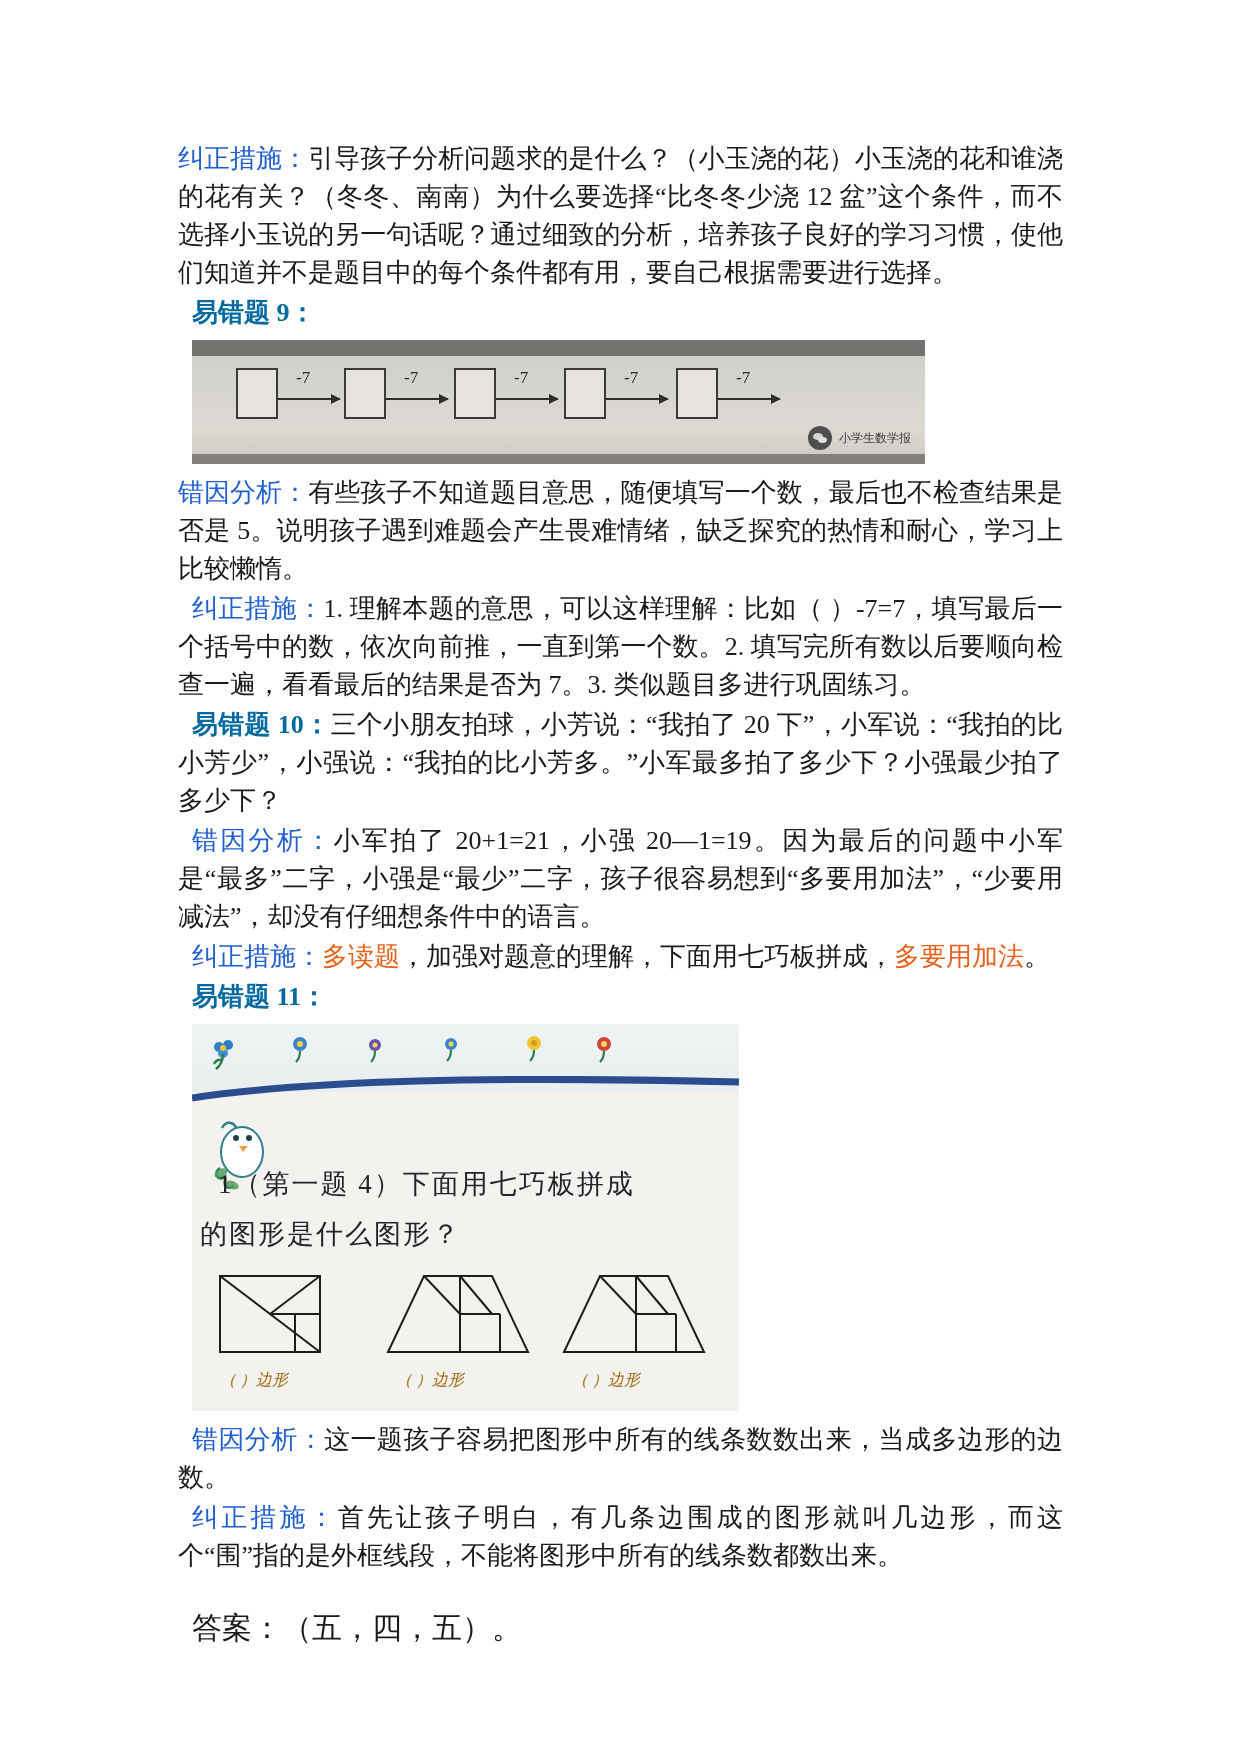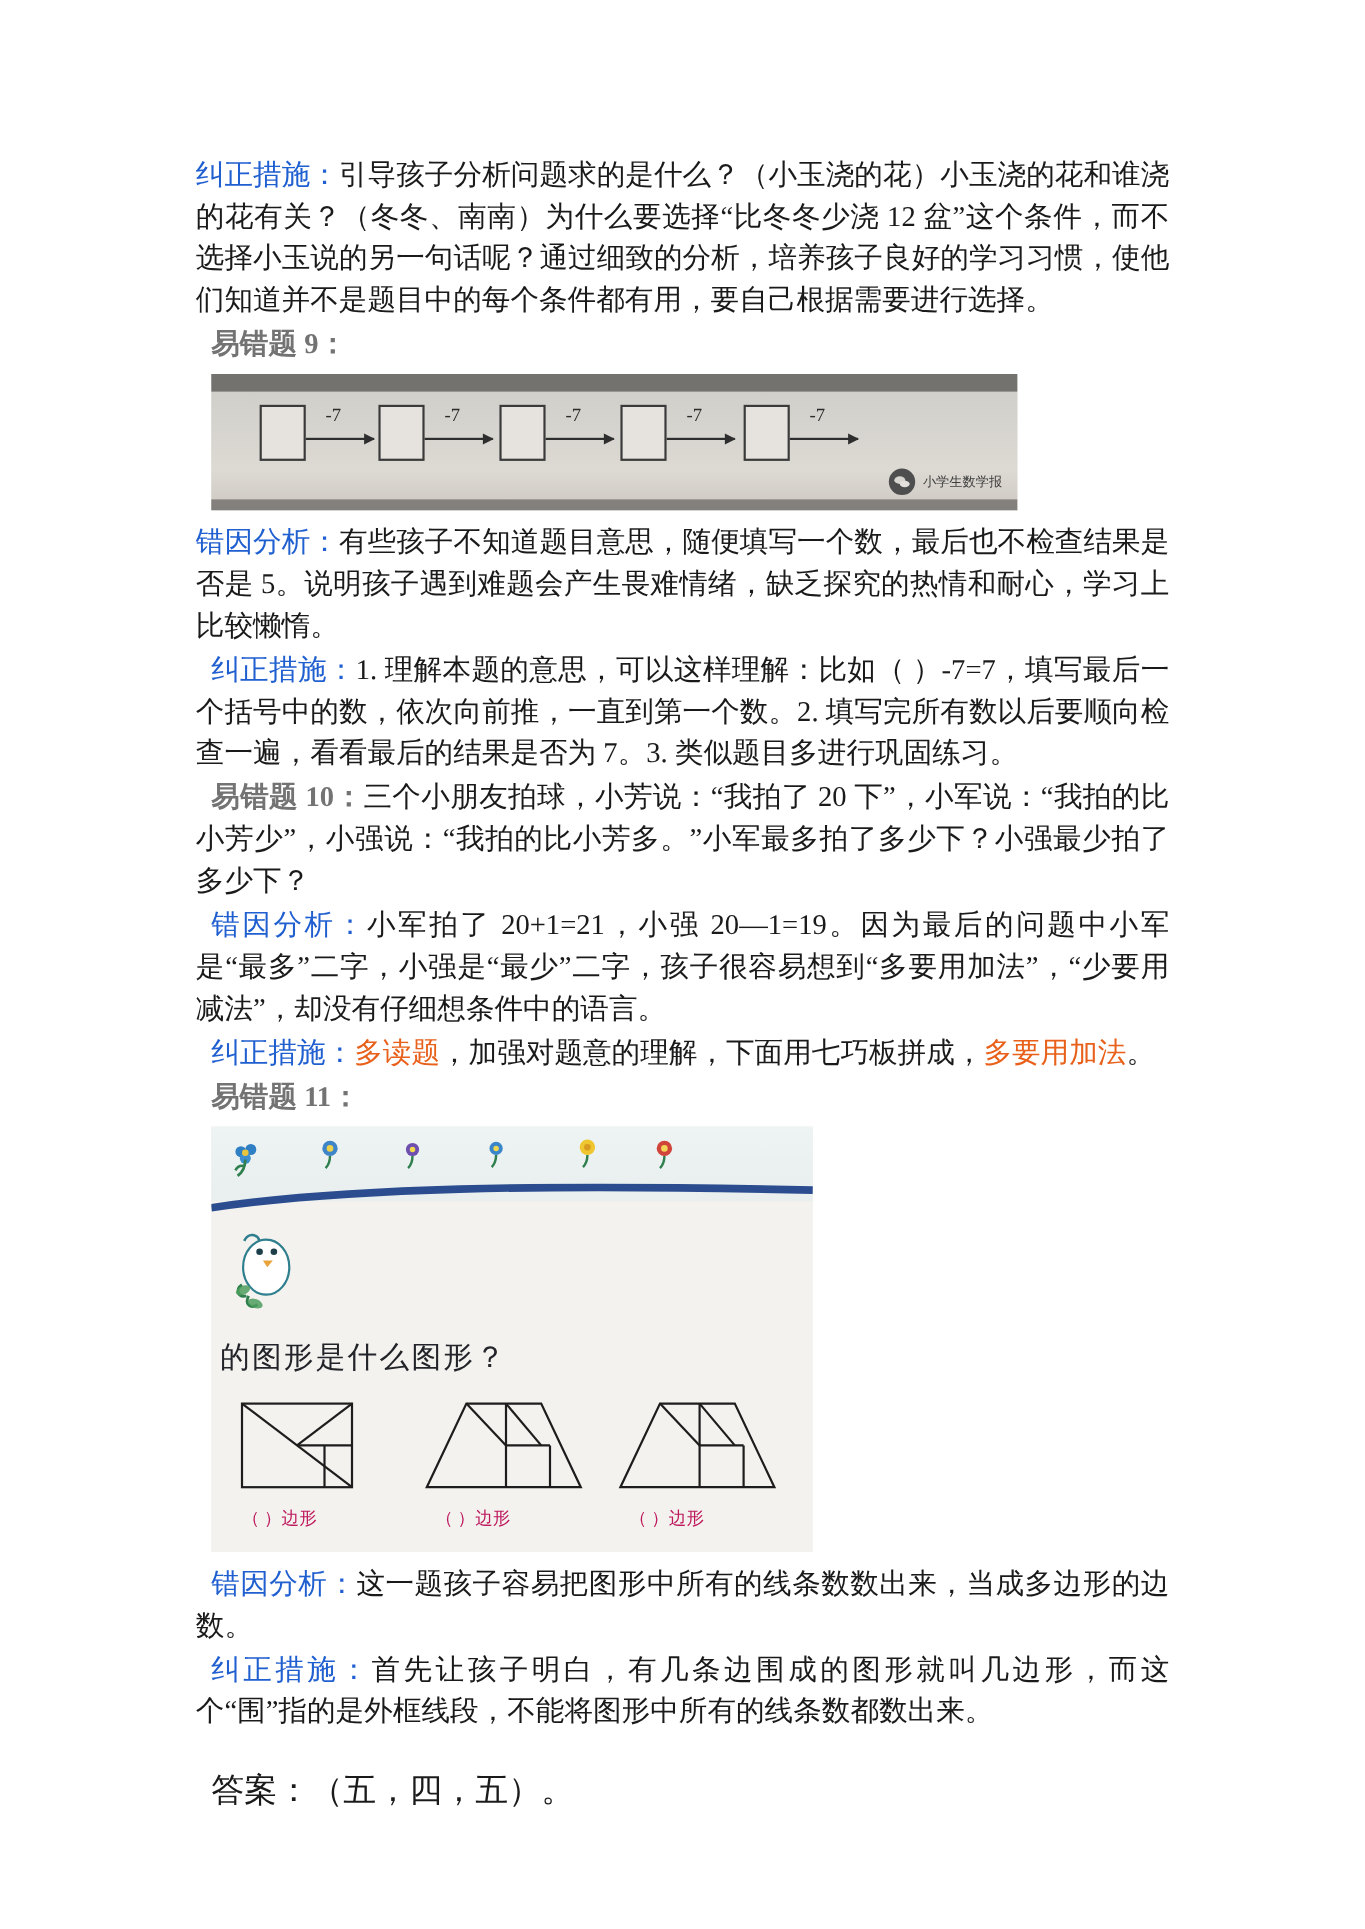--- a/index.html
+++ b/index.html
@@ -27,21 +27,21 @@
     font-size: 26px;
     line-height: 38px;
     text-align: justify;
     margin: 0 0 2px 0;
     text-indent: 0;
   }
   .label-blue {
     color: #1f5fd0;
   }
   .label-red {
-    color: #737373;
+    color: #0369a1;
     font-weight: bold;
   }
   .label-blue-b {
     color: #1f5fd0;
   }
   .orange {
     color: #e8601a;
   }
   .indent1 {
     text-indent: 14px;
@@ -190,21 +190,22 @@
   .tg-shapes {
     position: absolute;
     left: 0;
     top: 238px;
     width: 100%;
     height: 150px;
   }
   .tg-cap {
     position: absolute;
     font-size: 16px;
-    color: #be185d;
+    color: #a16207;
+    font-style: italic;
   }
   .ans {
     font-size: 30px;
     line-height: 38px;
     text-indent: 14px;
     margin-top: 34px;
   }
 </style>
 </head>
 <body>
@@ -338,20 +339,21 @@
           <circle cx="37" cy="22" r="3" fill="#1d3f4a"></circle>
           <path d="M27,30 L36,30 L31,36 Z" fill="#e8a33a"></path>
           <path d="M10,12 C14,4 22,6 24,12" stroke="#2f7f8e" stroke-width="2.4" fill="none"></path>
           <path d="M8,52 C2,56 4,64 12,62" stroke="#2f7f4e" stroke-width="2.6" fill="none"></path>
           <path d="M14,62 C10,70 16,74 22,70" stroke="#2f7f4e" stroke-width="2.6" fill="none"></path>
           <ellipse cx="9" cy="57" rx="7" ry="4" fill="#4d9d5e" opacity=".85" transform="rotate(-25 9 57)"></ellipse>
           <ellipse cx="20" cy="69" rx="7" ry="4" fill="#4d9d5e" opacity=".85" transform="rotate(20 20 69)"></ellipse>
         </svg>
       </div>
 
+      <div class="tg-title">1（第一题 4）下面用七巧板拼成</div>
       <div class="tg-title2">的图形是什么图形？</div>
 
       <div class="tg-shapes">
         <svg width="547" height="150" viewBox="0 0 547 150">
           <g stroke="#1d1d1d" stroke-width="2" fill="none">
 
             <rect x="28" y="14" width="100" height="76"></rect>
             <line x1="28" y1="14" x2="128" y2="90"></line>
             <line x1="78" y1="52" x2="128" y2="14"></line>
             <line x1="78" y1="52" x2="128" y2="52"></line>

